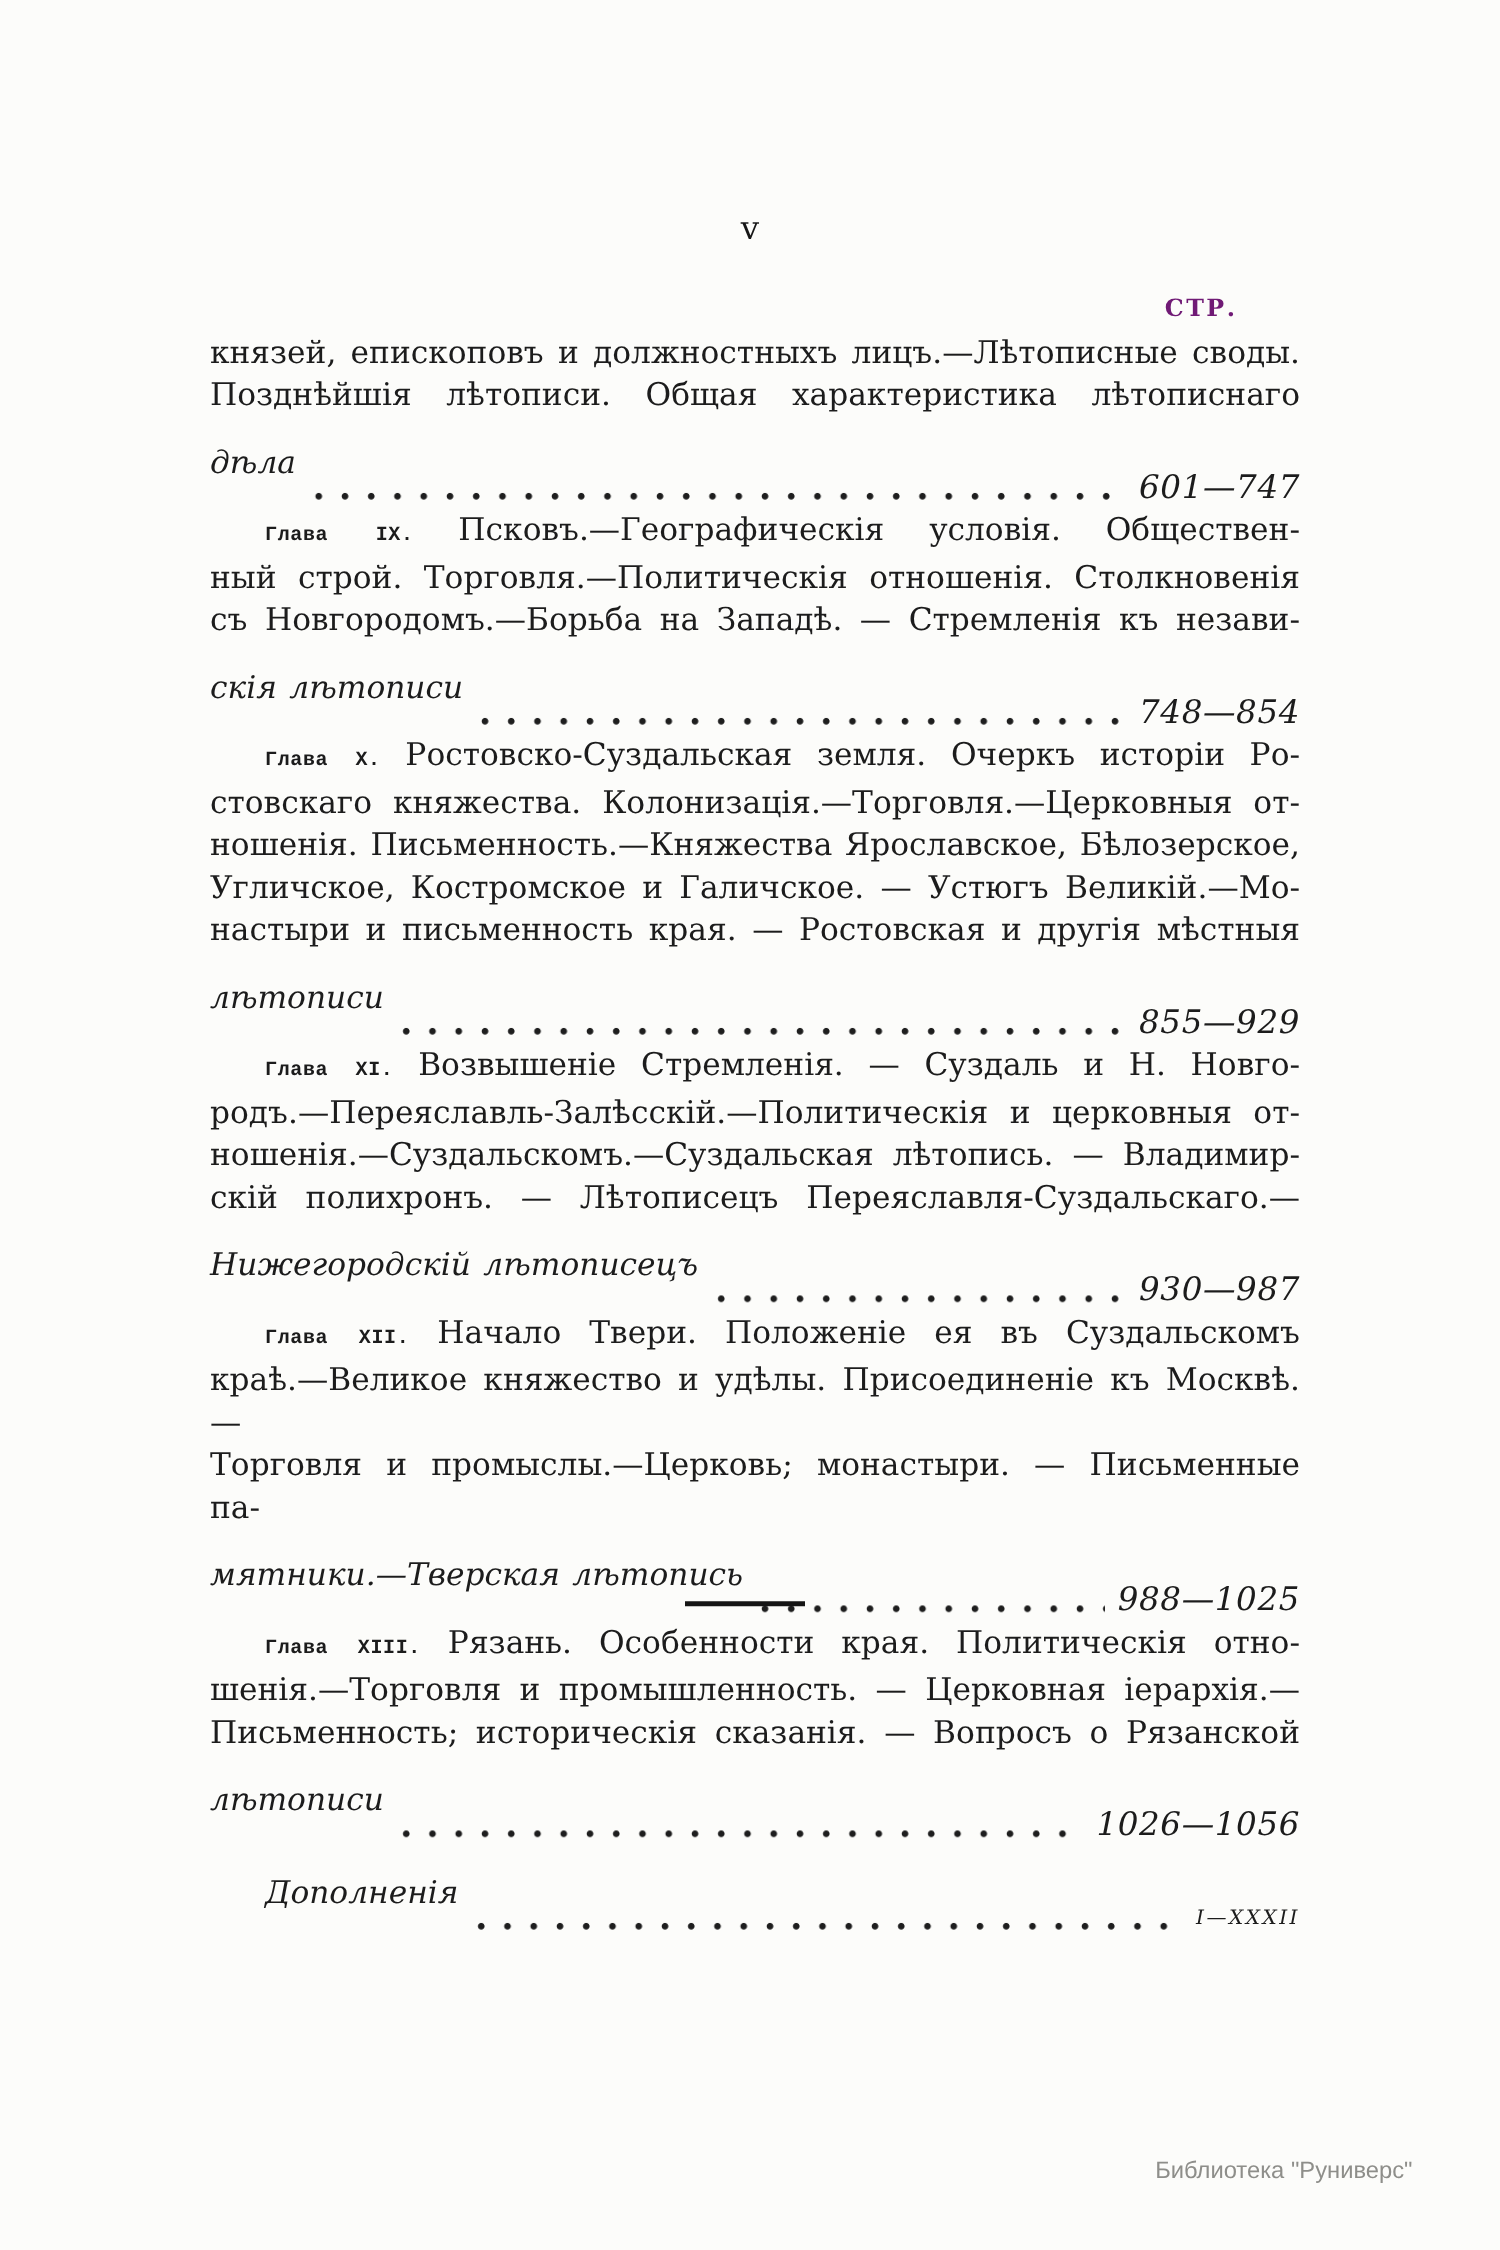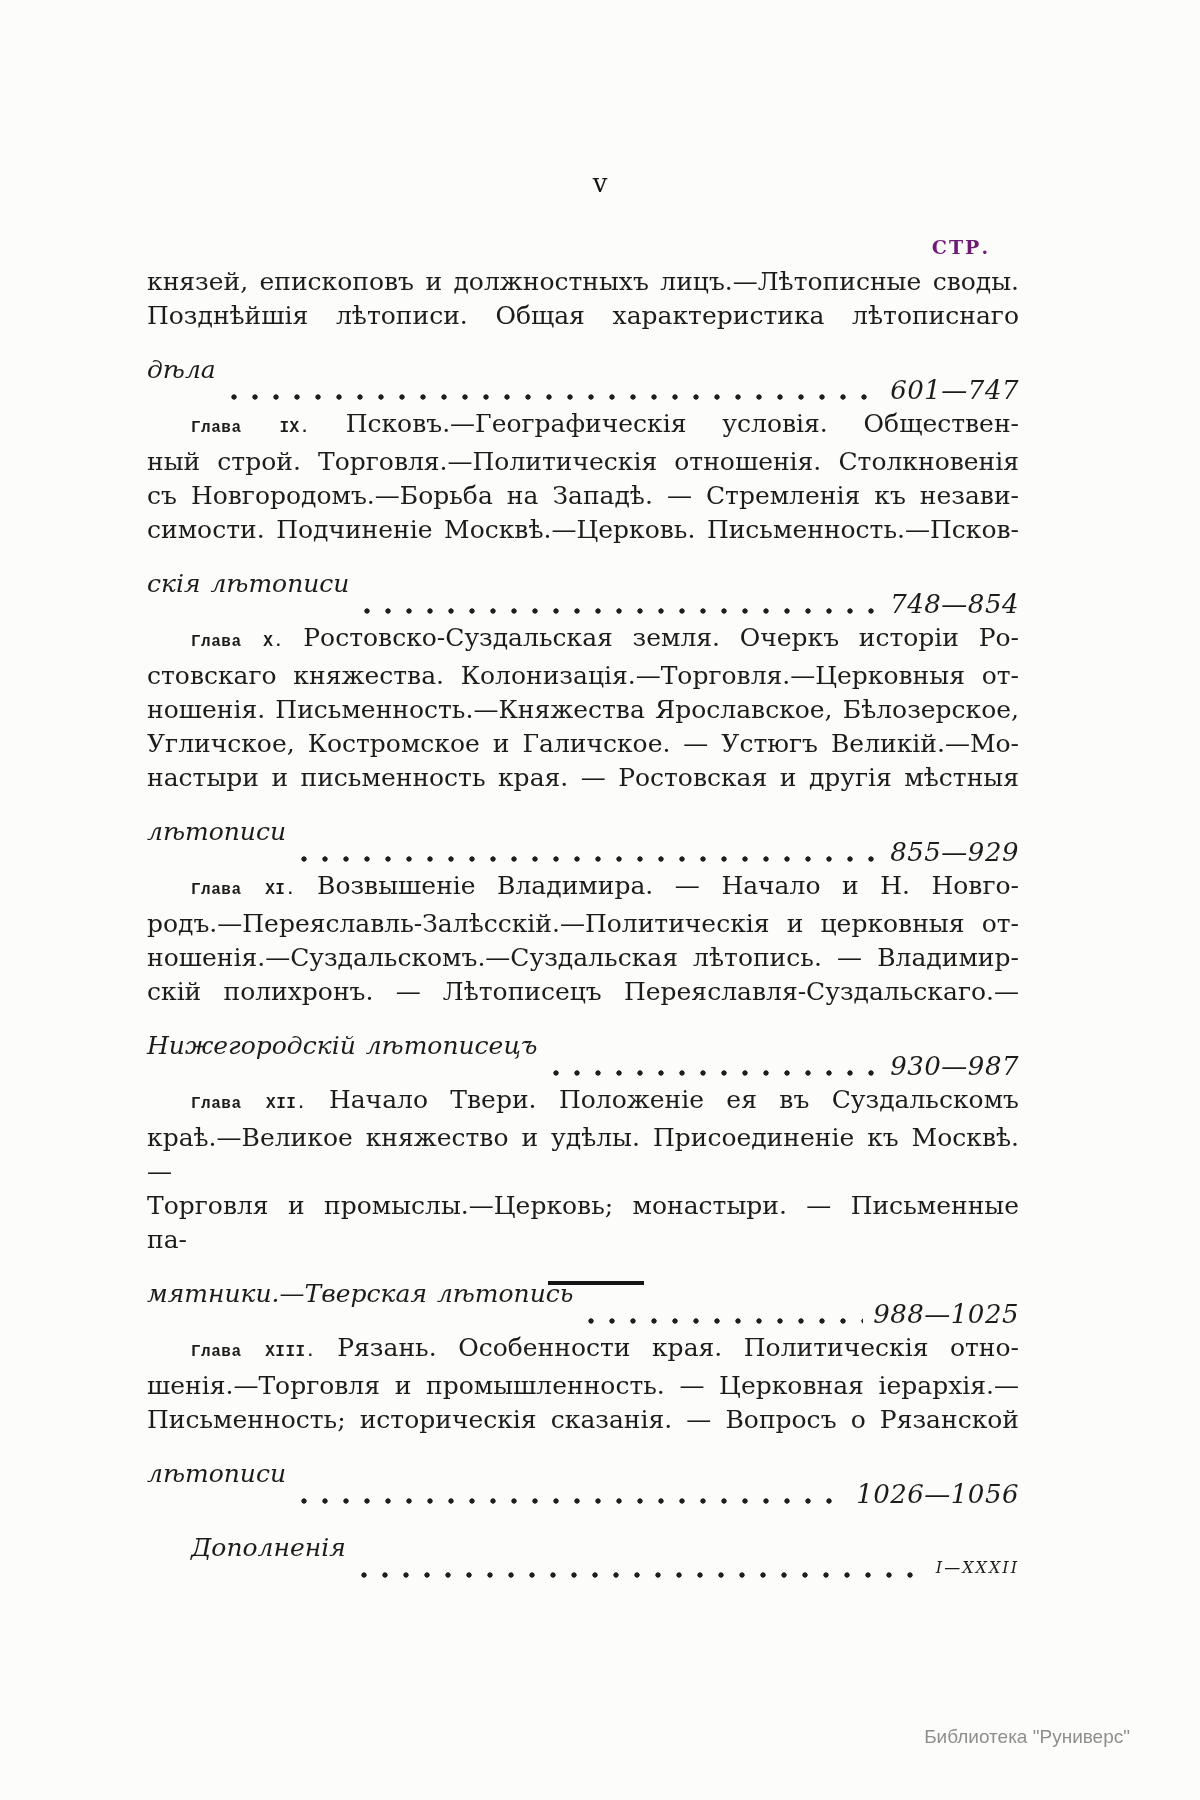--- a/index.html
+++ b/index.html
@@ -27,21 +27,21 @@
     top: 236px;
     right: 210px;
     font-size: 19px;
     font-weight: bold;
     letter-spacing: 2px;
     color: #701a75;
   }
   .toc {
     position: absolute;
     top: 265px;
-    left: 147px;
+    left: 168px;
     width: 872px;
     font-size: 25px;
     line-height: 34px;
     word-spacing: 2px;
   }
   .entry { }
   .line {
     text-align: justify;
     text-align-last: justify;
     text-justify: inter-word;
@@ -111,41 +111,40 @@
           <div class="line last">
             <span class="tail">дѣла</span>
             <span class="leader"></span>
             <span class="pages">601—747</span>
           </div>
         </div>
         <div class="entry">
           <div class="line first"><span class="chapter-label">Глава IX.</span> <span>Псковъ.—Географическія условія. Обществен-</span></div>
           <div class="line">ный строй. Торговля.—Политическія отношенія. Столкновенія</div>
           <div class="line">съ Новгородомъ.—Борьба на Западѣ. — Стремленія къ незави-</div>
-          <div class="line">симости. Подчиненіе Москвѣ.—Церковь. Письменность.—Псков-</div>
           <div class="line last">
             <span class="tail">скія лѣтописи</span>
             <span class="leader"></span>
             <span class="pages">748—854</span>
           </div>
         </div>
         <div class="entry">
           <div class="line first"><span class="chapter-label">Глава X.</span> <span>Ростовско-Суздальская земля. Очеркъ исторіи Ро-</span></div>
           <div class="line">стовскаго княжества. Колонизація.—Торговля.—Церковныя от-</div>
           <div class="line">ношенія. Письменность.—Княжества Ярославское, Бѣлозерское,</div>
           <div class="line">Угличское, Костромское и Галичское. — Устюгъ Великій.—Мо-</div>
           <div class="line">настыри и письменность края. — Ростовская и другія мѣстныя</div>
           <div class="line last">
             <span class="tail">лѣтописи</span>
             <span class="leader"></span>
             <span class="pages">855—929</span>
           </div>
         </div>
         <div class="entry">
-          <div class="line first"><span class="chapter-label">Глава XI.</span> <span>Возвышеніе Владимира. — Начало и Н. Новго-</span></div>
+          <div class="line first"><span class="chapter-label">Глава XI.</span> <span>Возвышеніе Стремленія. — Суздаль и Н. Новго-</span></div>
           <div class="line">родъ.—Переяславль-Залѣсскій.—Политическія и церковныя от-</div>
           <div class="line">ношенія.—Суздальскомъ.—Суздальская лѣтопись. — Владимир-</div>
           <div class="line">скій полихронъ. — Лѣтописецъ Переяславля-Суздальскаго.—</div>
           <div class="line last">
             <span class="tail">Нижегородскій лѣтописецъ</span>
             <span class="leader"></span>
             <span class="pages">930—987</span>
           </div>
         </div>
         <div class="entry">

